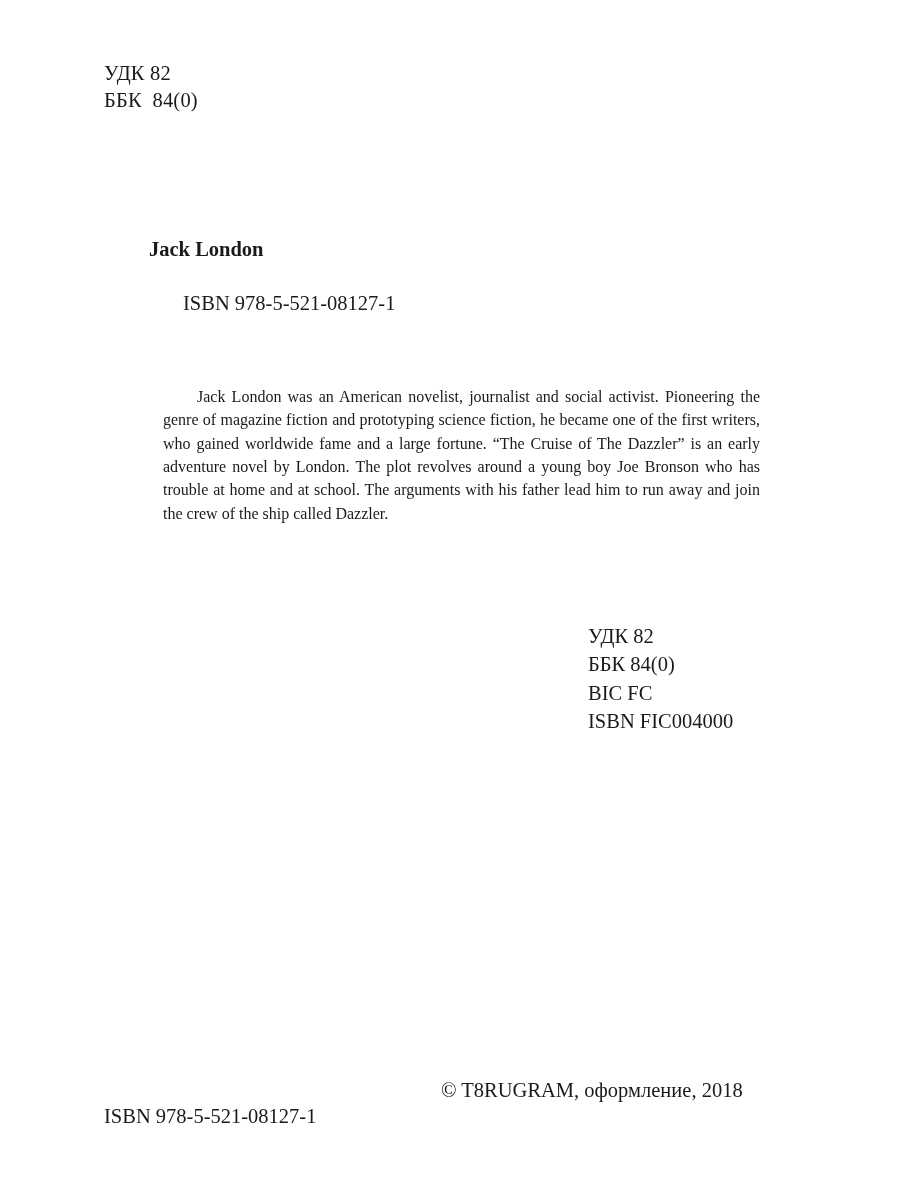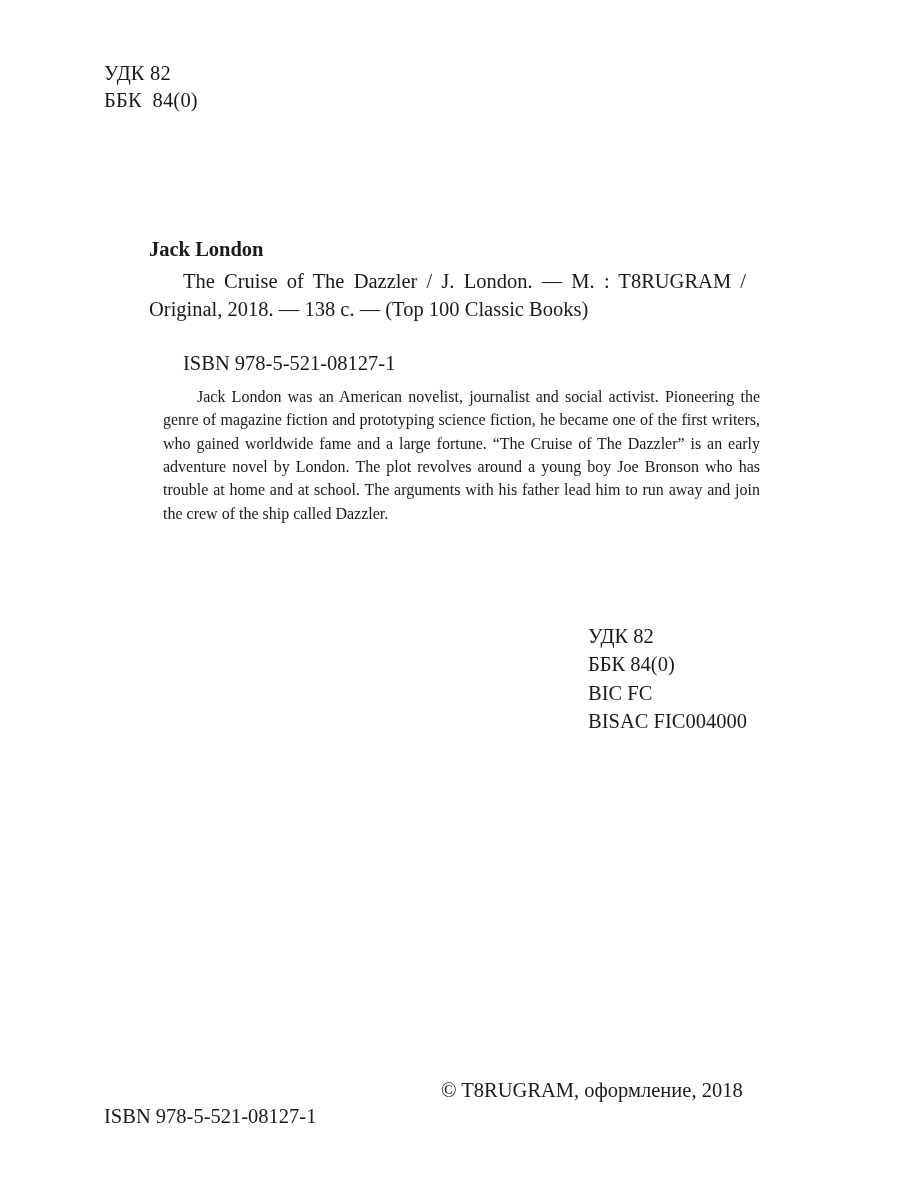--- a/index.html
+++ b/index.html
@@ -113,31 +113,30 @@
 
 <div class="page">
 
   <div class="top-codes">
     <div>УДК 82</div>
     <div>ББК  84(0)</div>
   </div>
 
   <div class="bib-block">
     <p class="author-name">Jack London</p>
-    <p class="bib-desc">The Cruise of The Dazzler / J. London. — M. : T8RUGRAM / Original, 2018. — 138 c. — (Top 100 Classic Books)</p>
     <p class="isbn-line">ISBN 978-5-521-08127-1</p>
   </div>
 
   <p class="annotation">Jack London was an American novelist, journalist and social activist. Pioneering the genre of magazine fiction and prototyping science fiction, he became one of the first writers, who gained worldwide fame and a large fortune. “The Cruise of The Dazzler” is an early adventure novel by London. The plot revolves around a young boy Joe Bronson who has trouble at home and at school. The arguments with his father lead him to run away and join the crew of the ship called Dazzler.</p>
 
   <div class="code-list">
     <div>УДК 82</div>
     <div>ББК 84(0)</div>
     <div>BIC FC</div>
-    <div>BISAC FIC004000</div>
+    <div>ISBN FIC004000</div>
   </div>
 
   <div class="footer-copyright">
     <div>© T8RUGRAM, оформление, 2018</div>
   </div>
 
   <div class="footer-isbn">ISBN 978-5-521-08127-1</div>
 
 </div>
 

